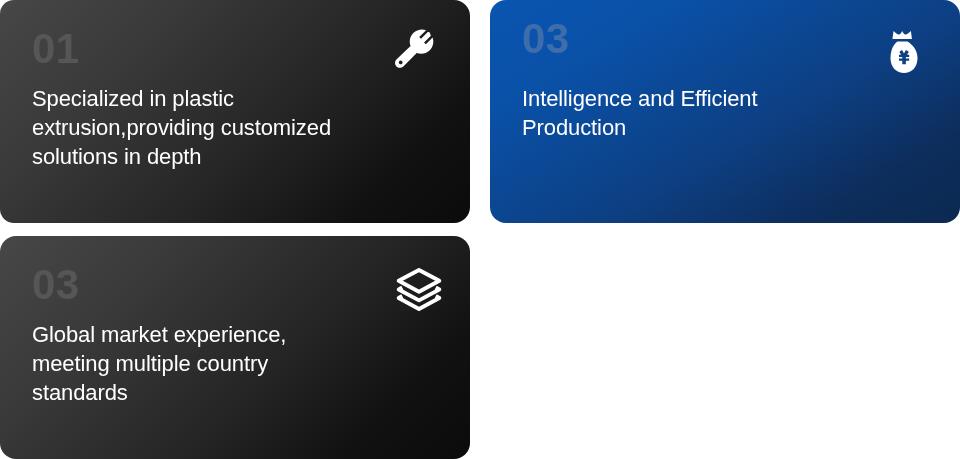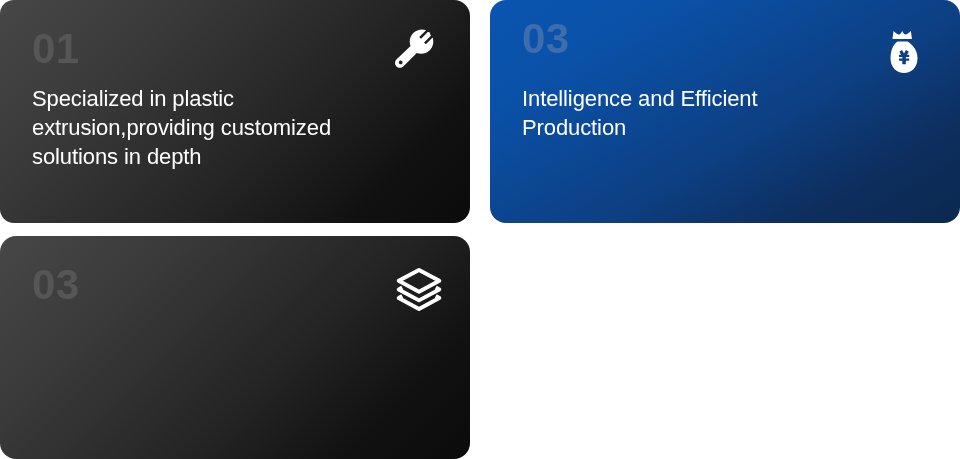--- a/index.html
+++ b/index.html
@@ -113,20 +113,23 @@
       <svg viewBox="0 0 64 64" xmlns="http://www.w3.org/2000/svg" aria-hidden="true">
         <path fill="#ffffff" d="M18 4c2.6 2.4 4.6 4.0 6.6 4.6C26.6 9.2 28 7.2 29.6 4c1.6 3.2 3.0 5.2 5.0 4.6C36.6 8.0 38.6 6.4 41.2 4l1.4 10.6H16.6L18 4z"></path>
         <path fill="#ffffff" d="M23.4 18h13.2c3.8 2.2 13.4 9.2 13.4 22.2C50 52.6 41.6 60 32 60s-18-7.4-18-19.8C14 27.2 19.6 20.2 23.4 18z"></path>
         <path fill="#0d3f82" d="M29.4 29.4l2.6 4.6 2.6-4.6 3.8 2.1-2.3 4.1h2.8v3.1h-4.4v1.9h4.4v3.1h-4.4v4.6h-4.8v-4.6h-4.4v-3.1h4.4v-1.9h-4.4v-3.1h2.8l-2.3-4.1 3.6-2.1z"></path>
       </svg>
     </span>
   </div>
 
   <div class="card dark c4">
     <div class="num">03</div>
+    <div class="headline">Global market experience,
+meeting multiple country
+standards</div>
     <span class="icon">
       <svg viewBox="0 0 64 64" xmlns="http://www.w3.org/2000/svg" aria-hidden="true">
         <path fill="none" stroke="#ffffff" stroke-width="5" stroke-linejoin="round" d="M32 5 58 19 32 33 6 19z"></path>
         <path fill="none" stroke="#ffffff" stroke-width="5" stroke-linejoin="round" d="M10.5 27.5 6 30l26 14 26-14-4.5-2.5"></path>
         <path fill="none" stroke="#ffffff" stroke-width="5" stroke-linejoin="round" d="M10.5 38.5 6 41l26 14 26-14-4.5-2.5"></path>
       </svg>
     </span>
   </div>
 
 </div>

